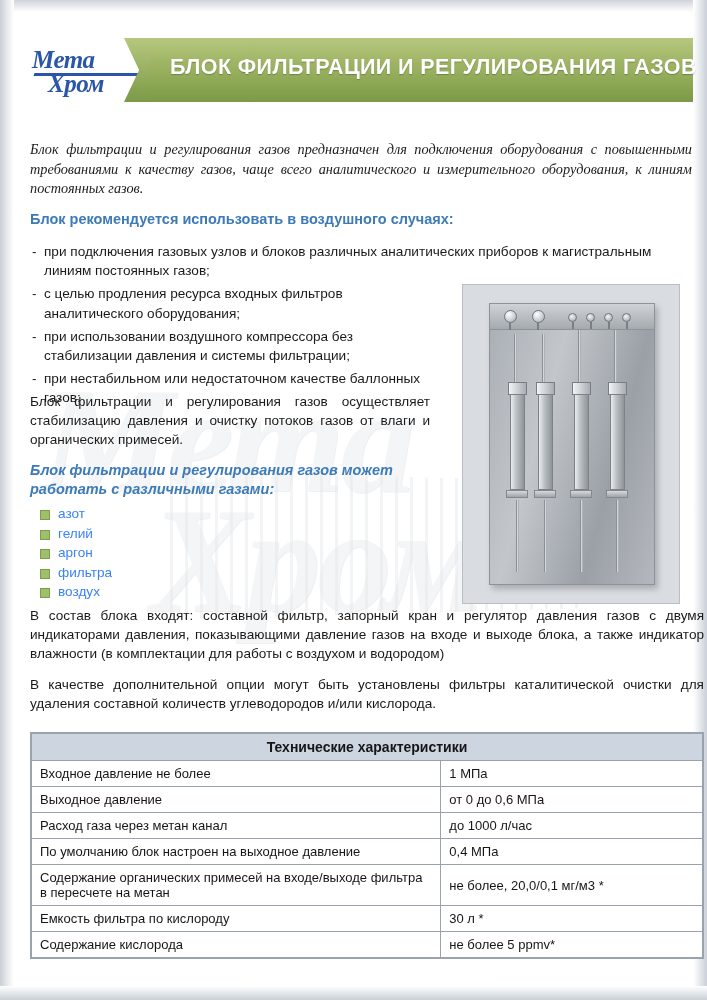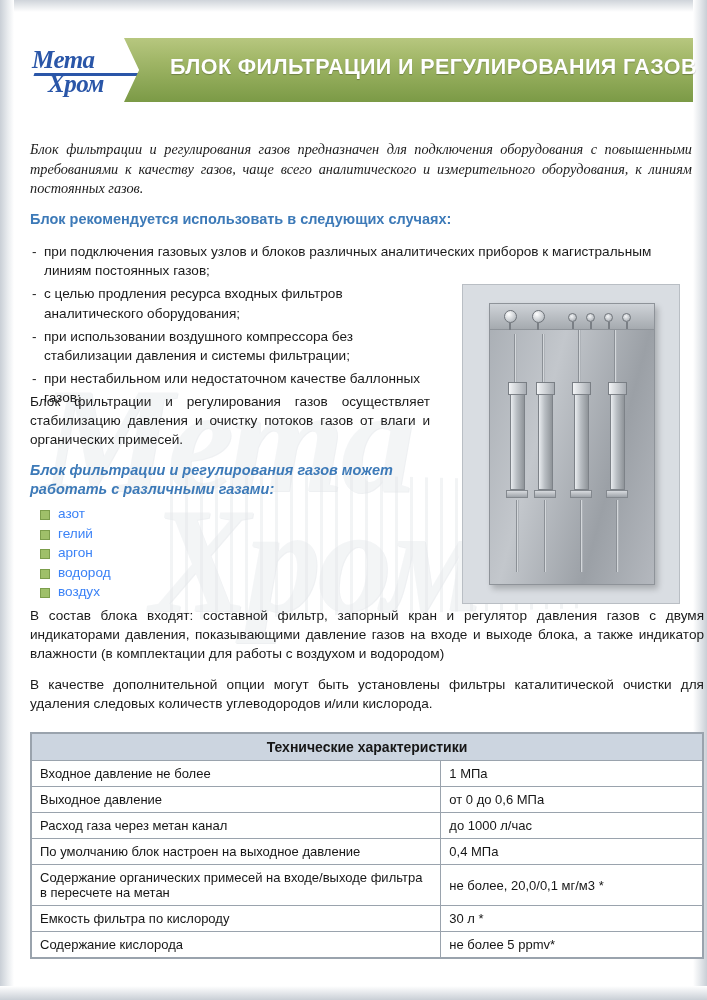--- a/index.html
+++ b/index.html
@@ -260,38 +260,38 @@
     </div>
     <div class="titlebar">
       <div class="titlebar-text">БЛОК ФИЛЬТРАЦИИ И РЕГУЛИРОВАНИЯ ГАЗОВ</div>
     </div>
   </div>
 
   <div class="content">
 
     <div class="intro">Блок фильтрации и регулирования газов предназначен для подключения оборудования с повышенными требованиями к качеству газов, чаще всего аналитического и измерительного оборудования, к линиям постоянных газов.</div>
 
-    <div class="subhead s1">Блок  рекомендуется использовать в следующих случаях:</div>
+    <div class="subhead s1">Блок  рекомендуется использовать в воздушного случаях:</div>
 
     <ul class="bullets-dash">
       <li class="bd-w1">при подключения газовых узлов и блоков различных аналитических приборов к магистральным линиям постоянных газов;</li>
       <li class="bd-w2">с целью продления ресурса входных фильтров аналитического оборудования;</li>
       <li class="bd-w2">при использовании воздушного компрессора без стабилизации давления и системы фильтрации;</li>
       <li class="bd-w2">при нестабильном или недостаточном качестве баллонных газов;</li>
     </ul>
 
     <div class="para-mid">Блок фильтрации и регулирования газов осуществляет стабилизацию давления и очистку потоков газов от влаги и органических примесей.</div>
 
     <div class="subhead s2">Блок фильтрации и регулирования газов может работать с различными газами:</div>
 
     <ul class="gas-list">
       <li>азот</li>
       <li>гелий</li>
       <li>аргон</li>
-      <li>водород</li>
+      <li>фильтра</li>
       <li>воздух</li>
     </ul>
 
     <div class="photo">
       <div class="panel">
         <div class="panel-top-bar"></div>
 
         <div class="gauge" style="left:14px; top:6px;"></div>
         <div class="gauge-stem" style="left:19px; top:19px;"></div>
         <div class="gauge" style="left:42px; top:6px;"></div>
@@ -329,21 +329,21 @@
         <div class="bracket" style="left:116px; top:186px;"></div>
 
         <div class="tube" style="left:26px; top:196px; height:72px;"></div>
         <div class="tube" style="left:54px; top:196px; height:72px;"></div>
         <div class="tube" style="left:90px; top:196px; height:72px;"></div>
         <div class="tube" style="left:126px; top:196px; height:72px;"></div>
       </div>
     </div>
 
     <div class="para-bottom-1">В состав блока входят:  составной фильтр,  запорный кран и регулятор давления газов с двумя индикаторами давления, показывающими давление газов на входе и выходе  блока, а также индикатор влажности (в комплектации для работы с воздухом и водородом)</div>
-    <div class="para-bottom-2">В качестве дополнительной опции могут быть установлены  фильтры каталитической очистки для удаления следовых количеств углеводородов и/или кислорода.</div>
+    <div class="para-bottom-2">В качестве дополнительной опции могут быть установлены  фильтры каталитической очистки для удаления составной количеств углеводородов и/или кислорода.</div>
 
     <div class="tbl-wrap">
       <table class="specs">
         <thead>
           <tr>
             <th colspan="2">Технические характеристики</th>
           </tr>
         </thead>
         <tbody>
           <tr>

